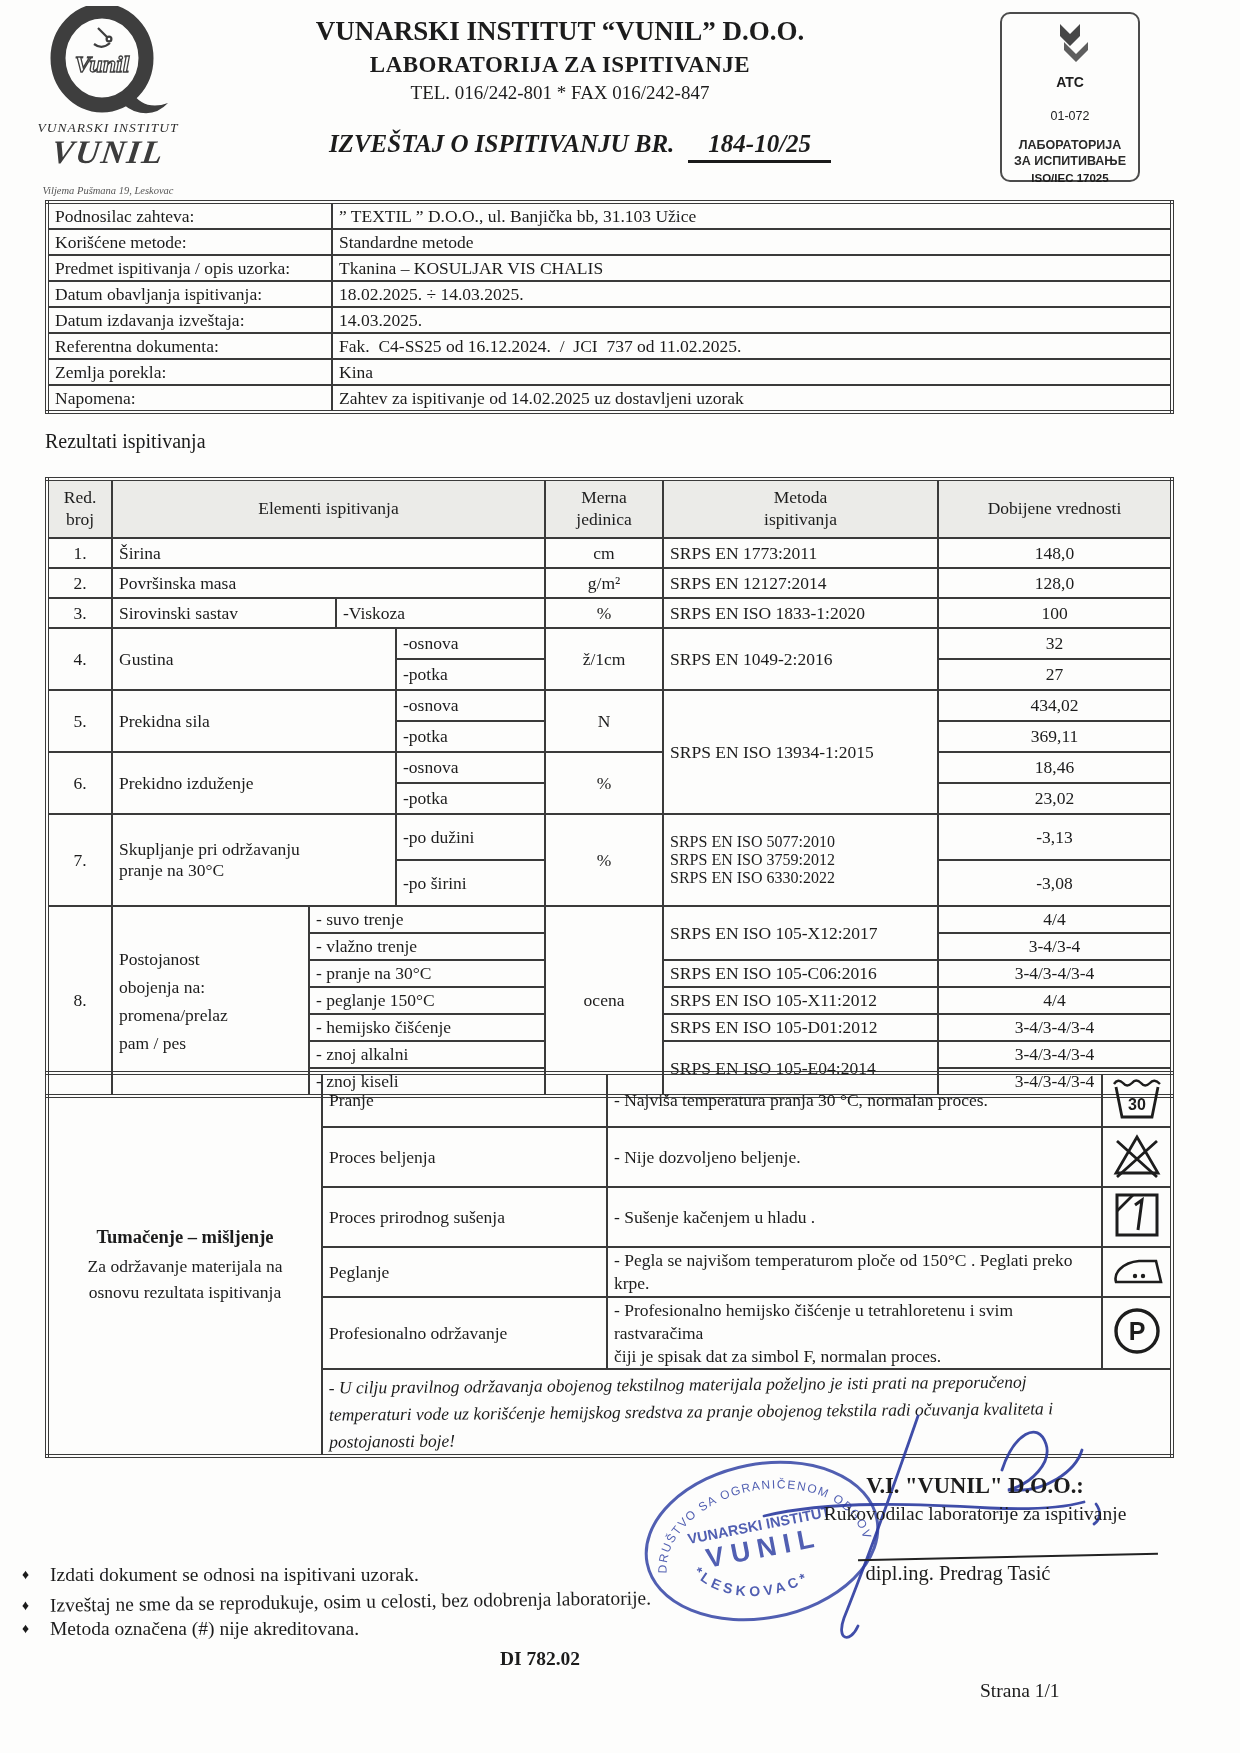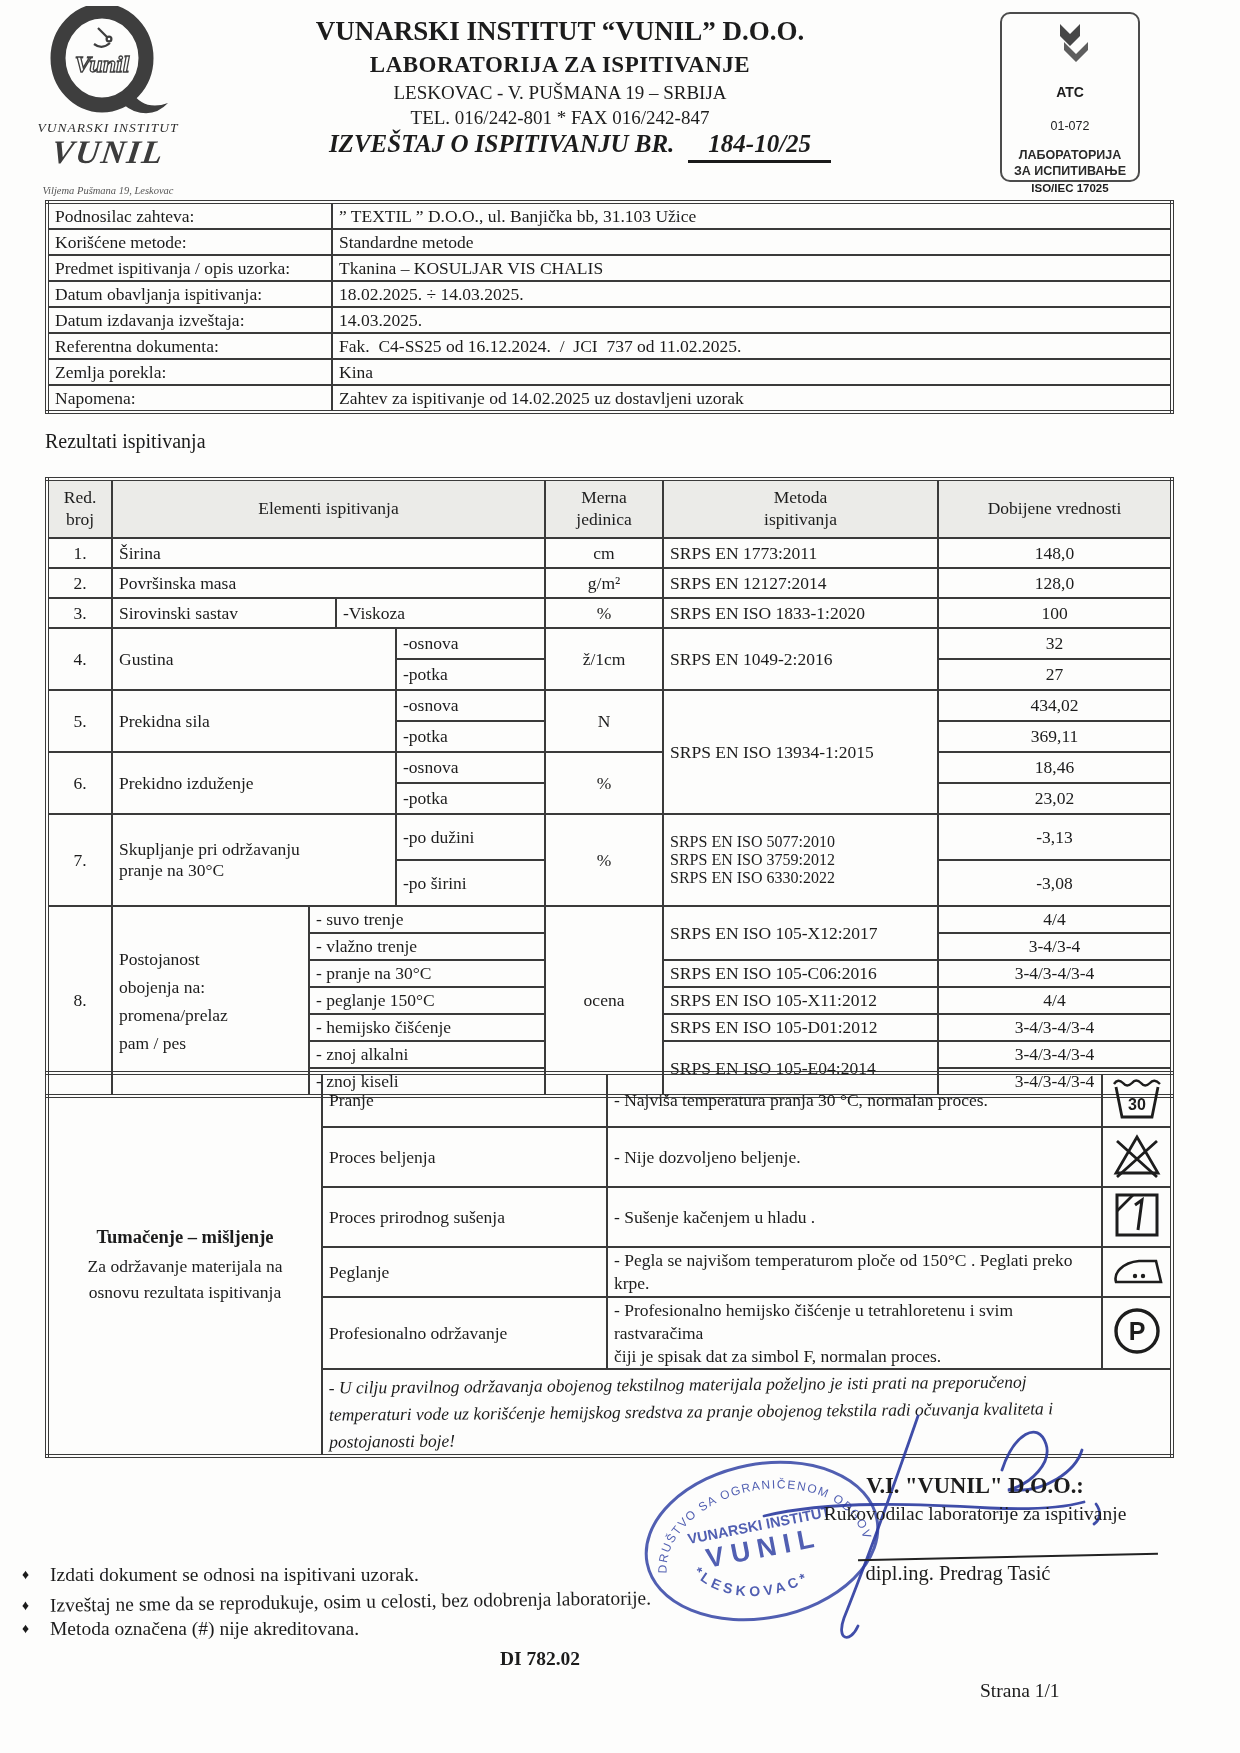--- a/index.html
+++ b/index.html
@@ -14,21 +14,21 @@
   .logo-line1{font-style:italic;font-size:13.5px;letter-spacing:1px;color:#2e2e2e;margin-top:-2px;}
   .logo-line2{font-style:italic;font-weight:900;font-size:33px;letter-spacing:2px;color:#3c3c3c;
               transform:skewX(-8deg);line-height:1;}
   .logo-line3{font-style:italic;font-size:10.5px;color:#555;margin-top:16px;}
   .inst-block{left:230px;top:14px;width:660px;text-align:center;line-height:1.32;}
   .inst-name{font-weight:bold;font-size:27px;}
   .inst-lab{font-weight:bold;font-size:23px;letter-spacing:.5px;}
   .inst-addr,.inst-tel{font-size:19px;}
   .badge{left:1000px;top:12px;width:140px;height:170px;border:2px solid #4c4c4c;border-radius:10px;
          text-align:center;padding-top:8px;box-sizing:border-box;font-family:"Liberation Sans",sans-serif;}
-  .badge-atc{font-weight:bold;font-size:14px;margin-top:12px;}
+  .badge-atc{font-weight:bold;font-size:14px;margin-top:2px;}
   .badge-code{font-size:12.5px;margin-top:19px;}
   .badge-lab{font-size:12.5px;margin-top:14px;line-height:1.3;font-weight:bold;color:#2a2a2a;}
   .badge-iso{font-size:11.5px;margin-top:2px;font-weight:bold;}
   .title-row{left:230px;top:130px;width:700px;text-align:center;font-style:italic;font-weight:bold;font-size:25px;}
   .report-num{display:inline-block;border-bottom:3px solid #1a1a1a;padding:0 20px 2px 20px;margin-left:14px;}
 
   
   table{border-collapse:collapse;table-layout:fixed;}
   .doc-table{border:4px double #3a3a3a;}
   .doc-table td,.doc-table th{border:2px solid #3a3a3a;font-size:17.5px;font-weight:normal;
@@ -82,21 +82,20 @@
       <text x="60" y="66" text-anchor="middle" font-size="24" font-style="italic" font-weight="bold" font-family="Liberation Serif,serif" fill="none" stroke="#3e3e3e" stroke-width="1.3">Vunil</text>
     </svg>
     <div class="logo-line1">VUNARSKI INSTITUT</div>
     <div class="logo-line2">VUNIL</div>
     <div class="logo-line3">Viljema Pušmana 19, Leskovac</div>
   </div>
 
   <div class="abs inst-block">
     <div class="inst-name">VUNARSKI INSTITUT “VUNIL” D.O.O.</div>
     <div class="inst-lab">LABORATORIJA ZA ISPITIVANJE</div>
-    <div class="inst-addr">LESKOVAC - V. PUŠMANA 19 – SRBIJA</div>
     <div class="inst-tel">TEL. 016/242-801 * FAX  016/242-847</div>
   </div>
 
   <div class="abs badge">
     <svg width="46" height="46" viewBox="0 0 46 46">
       <path d="M13,2 L13,14 L23,24 L33,14 L33,2 L23,12 Z" fill="#474747"></path>
       <path d="M17,20 L29,32 L41,20 L41,28 L29,40 L17,28 Z" fill="#5e5e5e"></path>
     </svg>
     <div class="badge-atc">ATC</div>
     <div class="badge-code">01-072</div>

